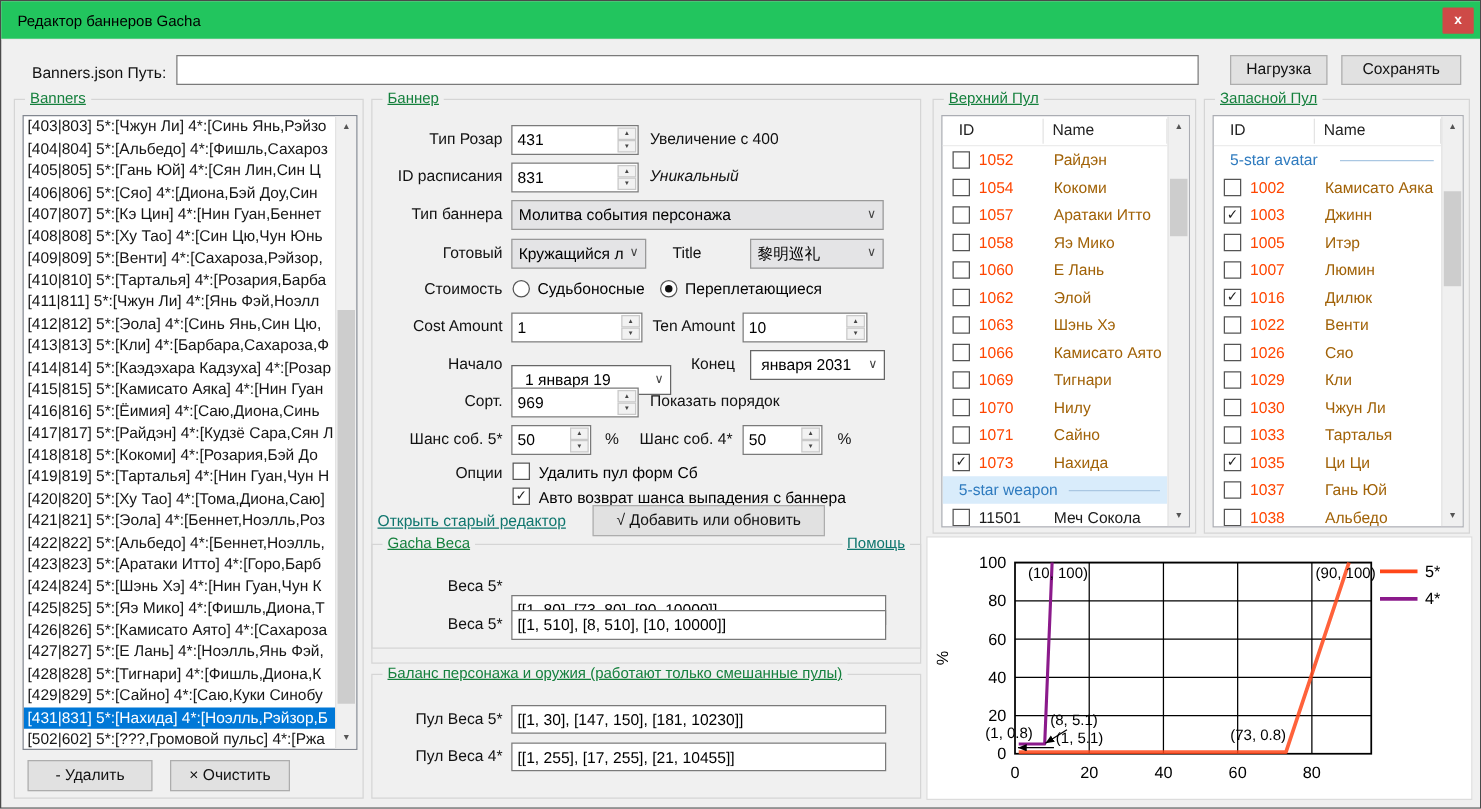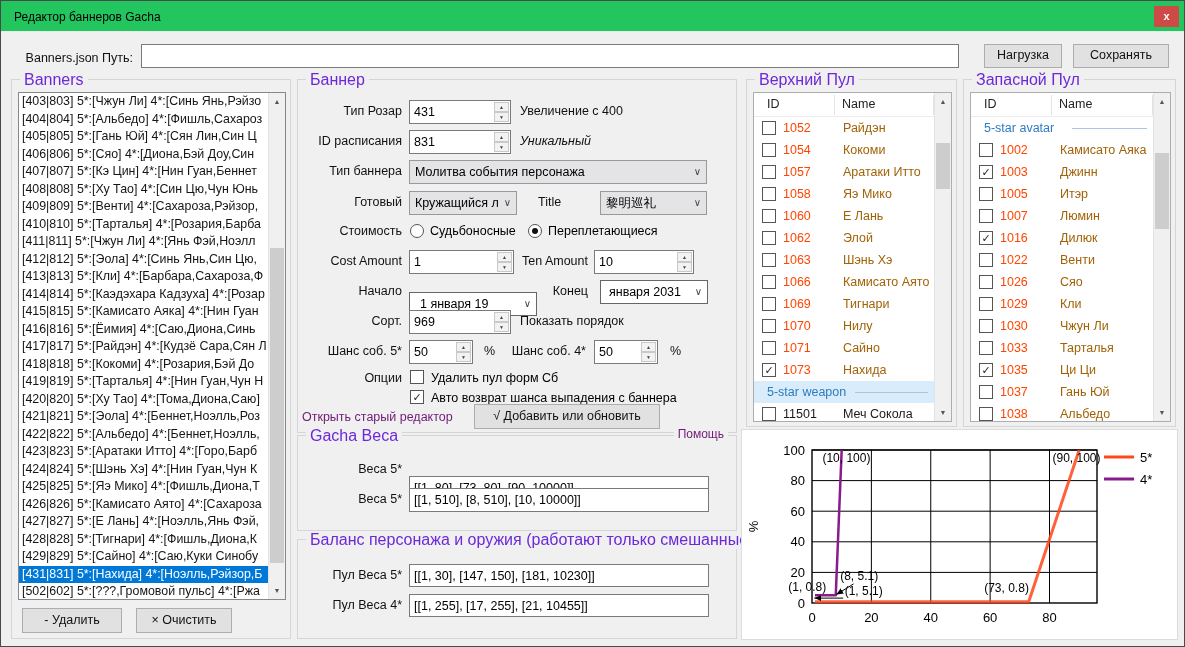--- a/index.html
+++ b/index.html
@@ -6,23 +6,23 @@
   html,body { width:1185px; height:647px; }
   body { font-family:"Liberation Sans", sans-serif; font-size:12px; color:#000; background:#f0f0f0; position:relative; overflow:hidden; }
   .abs { position:absolute; }
   .window { position:absolute; inset:0; border:1px solid #4a4a4a; background:#f0f0f0; }
   .titlebar { position:absolute; left:0; top:0; right:0; height:31px; background:#22c55e; border-bottom:1px solid #e9e9e9; }
   .title-text { position:absolute; left:13px; top:9px; font-size:12px; color:#000; white-space:nowrap; }
   .close-btn { position:absolute; right:5px; top:5px; width:25px; height:21px; background:#ce4a47; color:#fff; font-size:11px; font-weight:bold; text-align:center; line-height:20px; border-radius:1px; cursor:default; }
   .btn { position:absolute; background:#e1e1e1; border:1px solid #adadad; text-align:center; font-size:12.5px; color:#111; line-height:21px; cursor:default; }
   .textbox { position:absolute; background:#fff; border:1px solid #7a7a7a; font-family:"Liberation Sans",sans-serif; font-size:12.5px; padding:0 4px; color:#000; }
   .groupbox { position:absolute; border:1px solid #d5d5d5; }
-  .gb-legend { position:absolute; top:-9px; left:8px; background:#f0f0f0; padding:0 4px; font-size:16px; color:#6d28d9; white-space:nowrap; }
+  .gb-legend { position:absolute; top:-9px; left:8px; background:#f0f0f0; padding:0 4px; font-size:12px; color:#15803d; white-space:nowrap;text-decoration:underline; }
   .gb-legend-right { position:absolute; top:-9px; right:8px; background:#f0f0f0; padding:0 4px; font-size:12px; white-space:nowrap; }
-  .link { color:#701a75; cursor:pointer; }
+  .link { color:#0f766e; text-decoration:underline; cursor:pointer; }
   
   .listbox { position:absolute; background:#fff; border:1px solid #828790; overflow:hidden; }
   .lrow { height:17.5px; line-height:17.5px; padding-left:3px; white-space:nowrap; overflow:hidden; font-size:12.4px; color:#151515; }
   .lrow.sel { background:#0078d7; color:#fff; }
   
   .sbar { position:absolute; top:0; right:0; bottom:0; width:17px; background:#f0f0f0; border-left:1px solid #e3e3e3; }
   .sb-btn { position:absolute; left:0; width:16px; height:17px; color:#555; font-size:7px; text-align:center; line-height:17px; }
   .sb-thumb { position:absolute; left:1px; width:14px; background:#cdcdcd; }
   
   .flabel { position:absolute; text-align:right; font-size:12.5px; color:#111; white-space:nowrap; }
@@ -109,21 +109,21 @@
       <div class="sbar">
         <div class="sb-btn" style="top:0;">▲</div>
         <div class="sb-thumb" style="top:155px;height:315px;"></div>
         <div class="sb-btn" style="bottom:0;">▼</div>
       </div>
     </div>
     <div class="btn" style="left:10px;top:528px;width:100px;height:25px;line-height:23px;">- Удалить</div>
     <div class="btn" style="left:124px;top:528px;width:96px;height:25px;line-height:23px;">× Очистить</div>
   </div>
 
-  <div class="groupbox" style="left:296px;top:78px;width:440px;height:354px;">
+  <div class="groupbox" style="left:296px;top:78px;width:440px;height:440px;">
     <span class="gb-legend">Баннер</span>
 
     <span class="flabel" style="left:0;width:104px;top:24px;">Тип Розар</span>
     <div class="spin" style="left:111px;top:20px;width:102px;">
       <span class="val">431</span>
       <div class="arrows">
           <div>▲</div>
           <div>▼</div>
         </div>
     </div>

